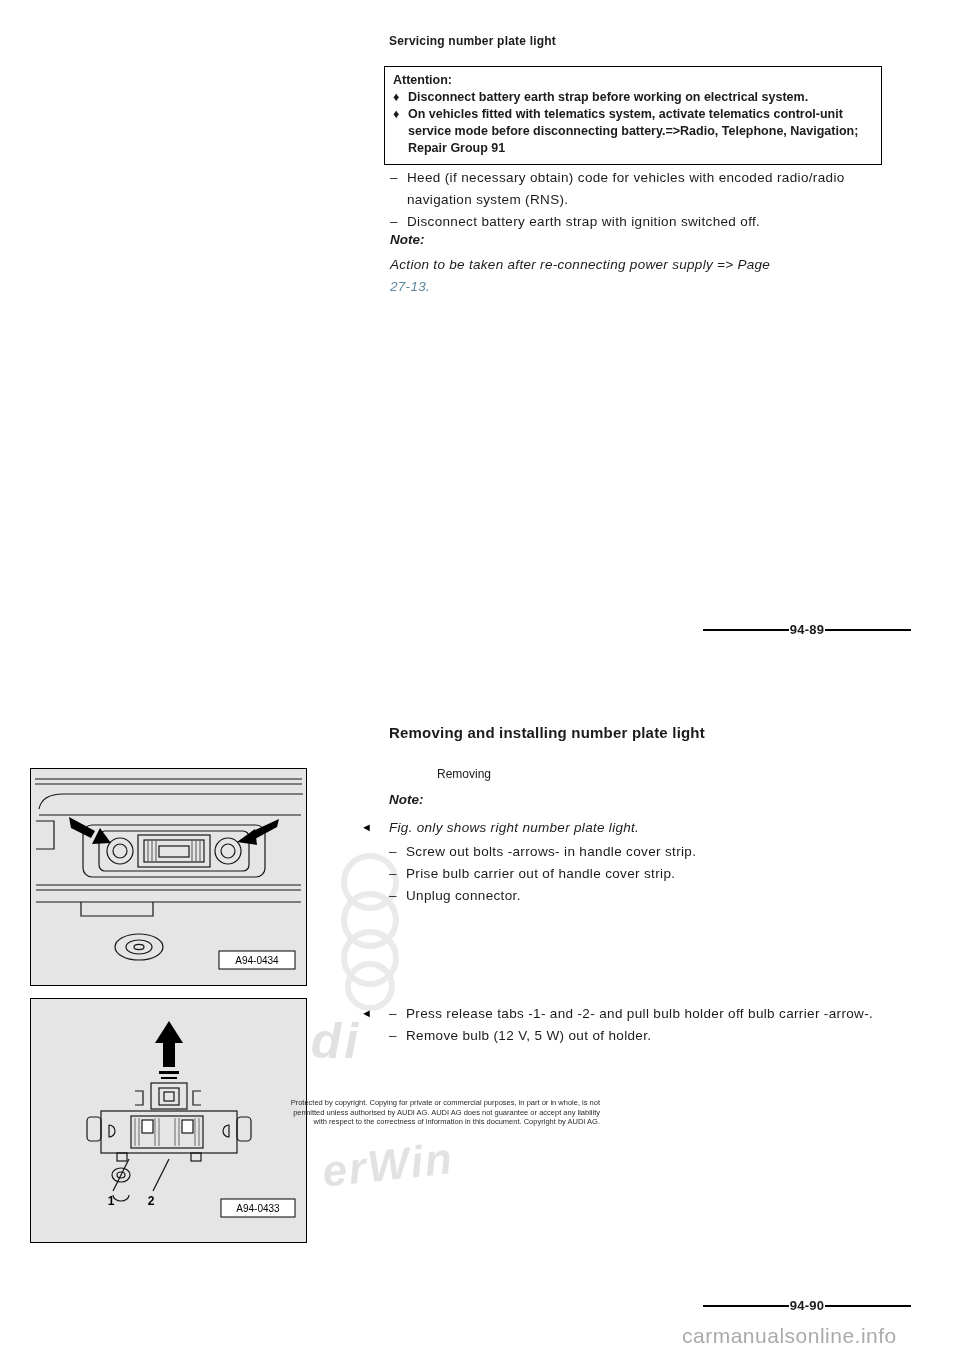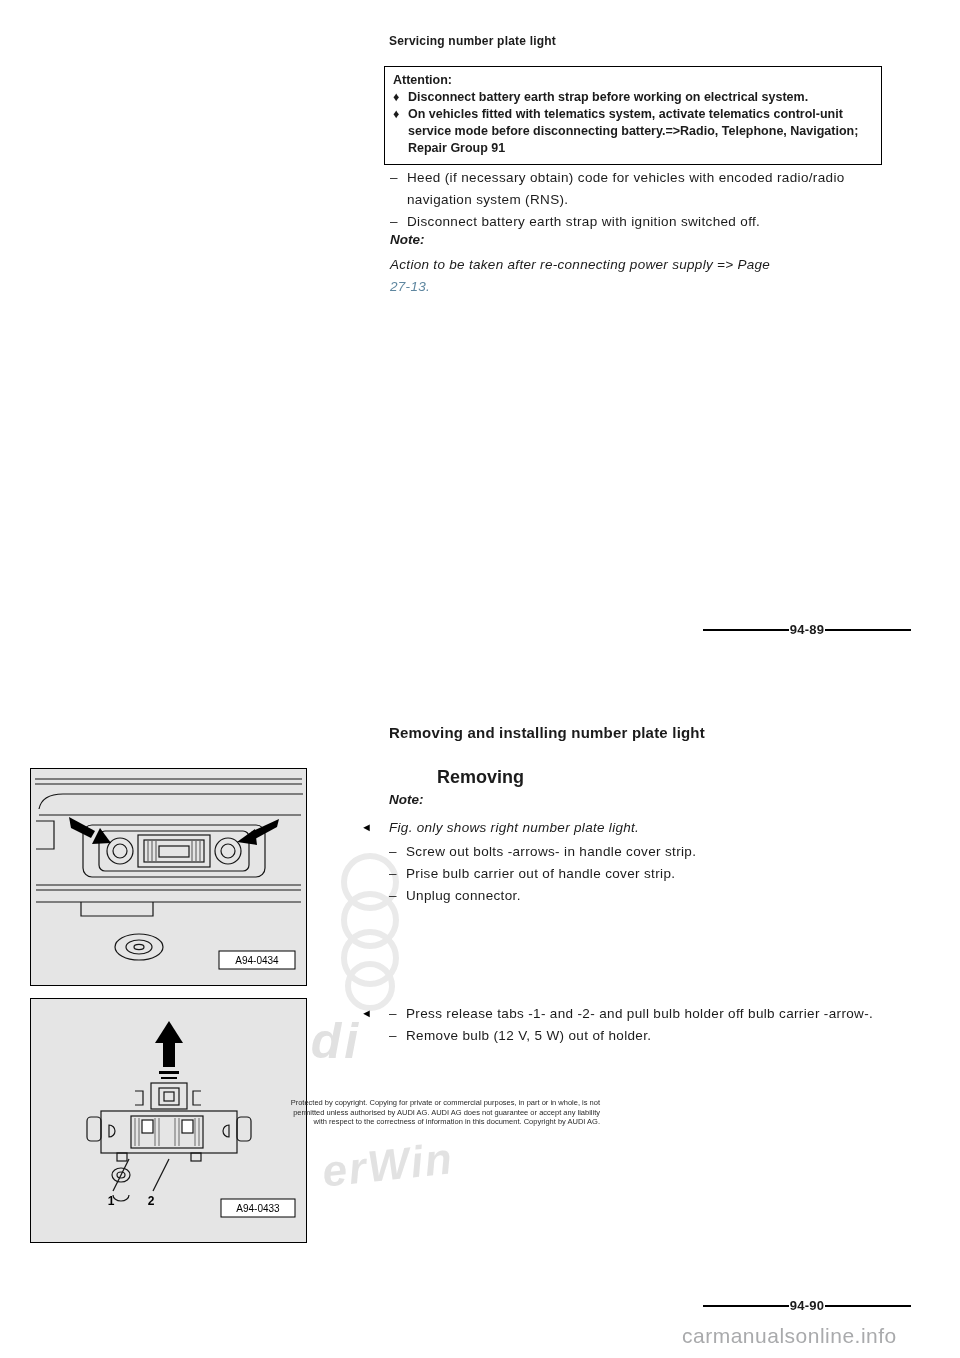--- a/index.html
+++ b/index.html
@@ -5,21 +5,21 @@
   * { margin:0; padding:0; box-sizing:border-box; }
   html,body { width:960px; height:1358px; }
   body {
     position:relative; background:#ffffff; overflow:hidden;
     font-family:"Liberation Sans", sans-serif; color:#1b1b1b;
   }
   .abs { position:absolute; }
 
   .doc-title { font-size:12px; font-weight:bold; letter-spacing:.2px; }
   .sec-title { font-size:15px; font-weight:bold; letter-spacing:.2px; }
-  .sub-title { font-size:18px; font-weight:bold;padding-left:48px; }
+  .sub-title { font-size:12px; font-weight:normal;padding-left:48px; }
 
   .attention-box { border:1px solid #000; padding:6px 8px 7px 8px; width:498px; background:#fff; }
   .attention-label { font-size:12.5px; font-weight:bold; margin-bottom:2px; }
   .attn-item { display:flex; font-size:12.5px; font-weight:bold; line-height:17px; }
   .attn-bullet { flex:0 0 15px; }
   .attn-text { flex:1; }
 
   .step { display:flex; font-size:13.5px; line-height:22px; letter-spacing:.35px; }
   .step-marker { flex:0 0 17px; }
   .step-text { flex:1; }

